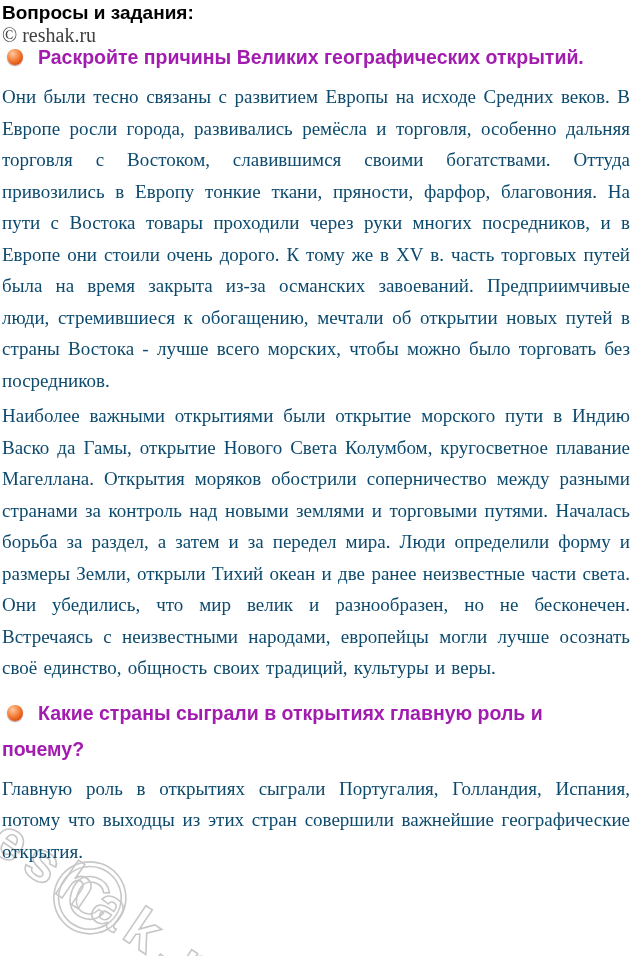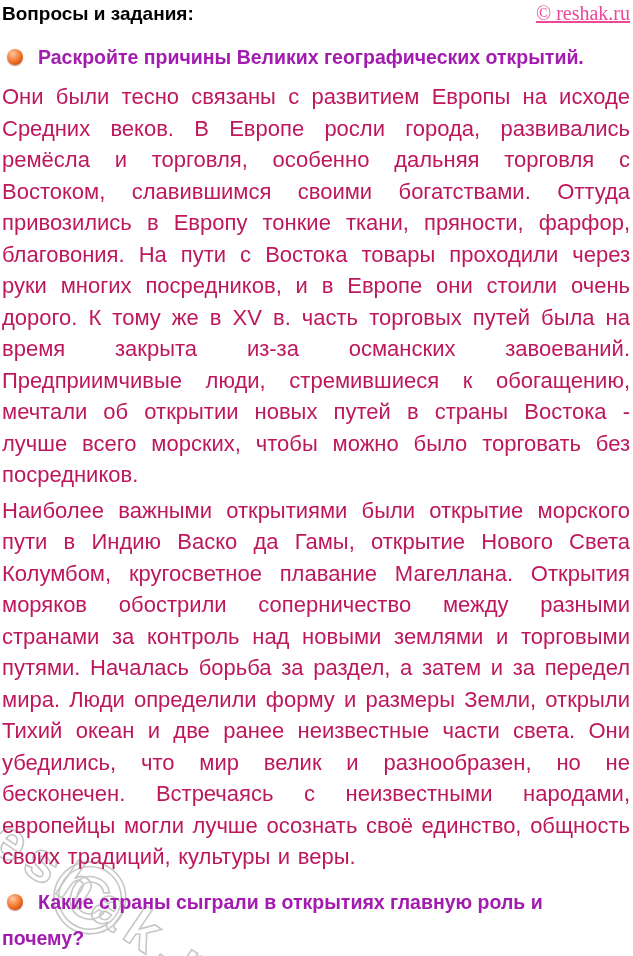--- a/index.html
+++ b/index.html
@@ -31,49 +31,51 @@
     font-size: 102px; font-weight: normal;
     color: rgba(255,255,255,0.1);
     -webkit-text-stroke: 1.6px #b5b5b5;
     transform: rotate(18deg);
   }
 
   
   .content { position: relative; z-index: 1; padding: 2px 3px 0 2px; }
 
   .header-row {
-    display: flex; justify-content: space-between; align-items: baseline;
+    display: flex; align-items: baseline;
     height: 26px;
+    flex-direction: column;
   }
   .doc-title { font-weight: bold; font-size: 19px; color: #000; }
   .site-credit {
     font-family: "Liberation Serif", serif;
-    font-size: 20px; color: #ec4899; text-decoration: underline;
+    font-size: 20px; color: #404040;
   }
 
   .question {
     margin: 11px 0 6px 0;
     font-weight: bold; font-size: 19.5px; line-height: 36px; color: #a21caf;
     text-align: left;
   }
   .bullet {
     display: inline-block; width: 16px; height: 16px; border-radius: 50%;
     background:
       radial-gradient(circle at 36% 30%,
         #fdc9a4 0%, #f89a5e 28%, #f1742c 52%, #d9490f 80%, #b93a0a 100%);
     box-shadow: 0 1px 1px rgba(90,20,0,0.45);
     margin: 0 15px 0 5px;
     vertical-align: -1px;
   }
   .answer {
     margin: 4px 0 0 0;
-    font-size: 22px; line-height: 31.5px;
+    font-size: 19px; line-height: 31.5px;
     text-align: justify;
-    color: #be185d;
+    color: #0c4a6e;
     word-spacing: 1.5px;
+    font-family: Liberation Serif, serif;
   }
 </style>
 </head>
 <body>
 
 <div class="page">
 
   <div class="watermark">
     <span class="wm-copy">©</span>
     <span class="wm-text">reshak.ru</span>

